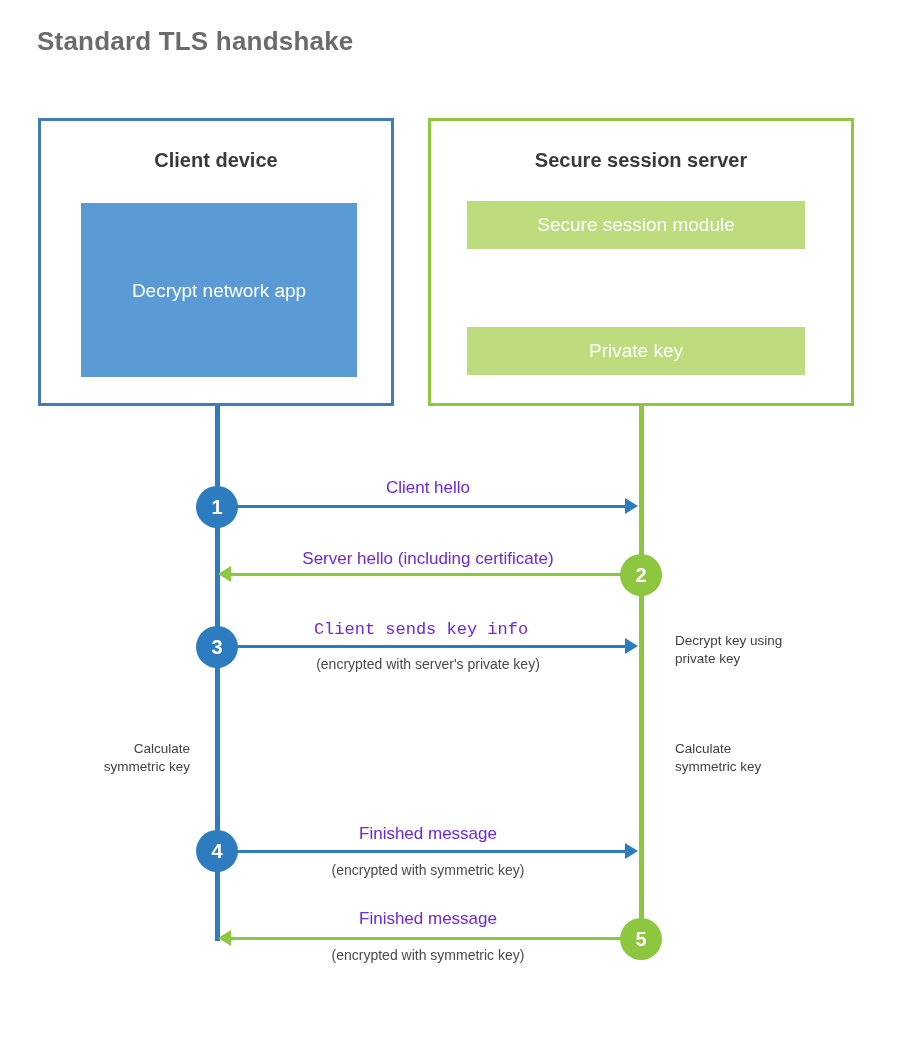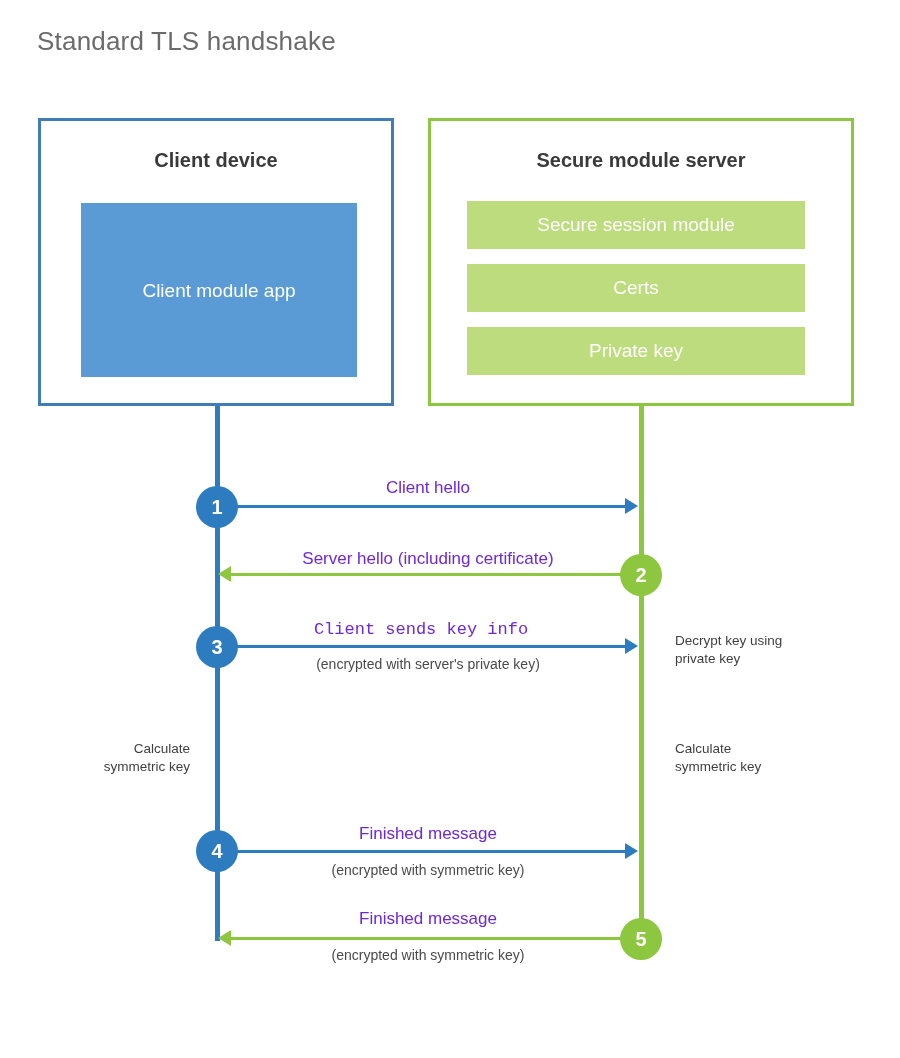--- a/index.html
+++ b/index.html
@@ -14,21 +14,21 @@
     font-family: "Liberation Sans", sans-serif;
     overflow: hidden;
   }
 
   
   #page-title {
     position: absolute;
     left: 37px;
     top: 26px;
     font-size: 26px;
-    font-weight: 400;
+    font-weight: 700;
     color: #6b6b6b;
     letter-spacing: 0.2px;
     white-space: nowrap;
   }
 
   
   .entity-box {
     position: absolute;
     background: #ffffff;
     box-sizing: border-box;
@@ -183,32 +183,29 @@
   .side-note.right-note { text-align: left; }
 </style>
 </head>
 <body>
 
 <div id="page-title">Standard TLS handshake</div>
 
 <div class="entity-box" id="client-device-box">
   <div class="entity-title">Client device</div>
   <div id="client-app-block">
-    <div id="client-app-label">Client module app</div>
+    <div id="client-app-label">Decrypt network app</div>
   </div>
 </div>
 
 <div class="entity-box" id="server-box">
-  <div class="entity-title">Secure module server</div>
+  <div class="entity-title">Secure session server</div>
 
   <div class="server-bar" id="server-bar-0">
     <span>Secure session module</span>
-  </div>
-  <div class="server-bar" id="server-bar-1">
-    <span>Certs</span>
   </div>
   <div class="server-bar" id="server-bar-2">
     <span>Private key</span>
   </div>
 </div>
 
 <div class="lifeline" id="client-lifeline"></div>
 <div class="lifeline" id="server-lifeline"></div>
 
 <div class="arrow-line blue" style="left:217px; top:505px; width:408px;"></div>

